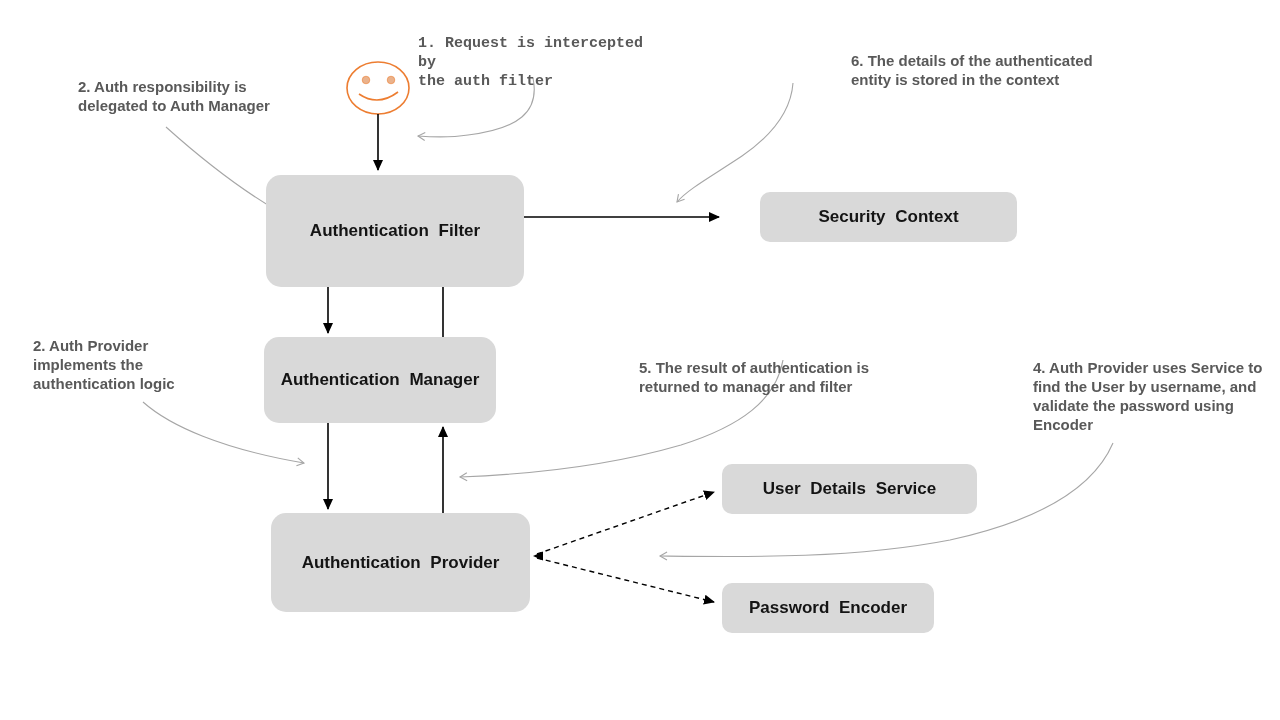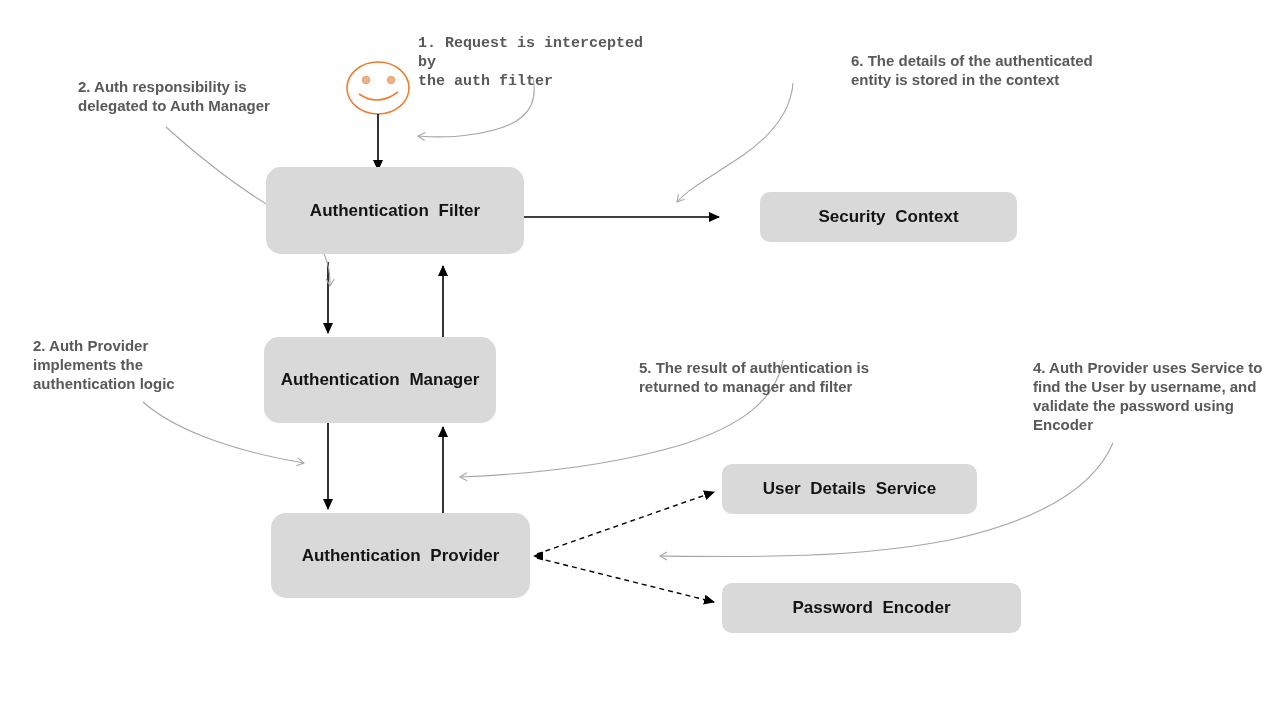--- a/index.html
+++ b/index.html
@@ -62,41 +62,41 @@
     <path class="mk-black" d="M533,556 L543,551.5 L543,560.5 Z"></path>
 
     <path class="stroke-gray" marker-end="url(#mGray)" d="M533,78 C540,112 518,129 468,135 C448,138 432,137 418,136"></path>
     <path class="stroke-gray" marker-end="url(#mGray)" d="M166,127 C205,162 243,191 281,213 C316,233 331,254 330,286"></path>
     <path class="stroke-gray" marker-end="url(#mGray)" d="M143,402 C170,426 222,449 304,463"></path>
     <path class="stroke-gray" marker-end="url(#mGray)" d="M1113,443 C1092,492 1032,522 950,540 C852,559 745,557 660,556"></path>
     <path class="stroke-gray" marker-end="url(#mGray)" d="M783,360 C776,400 741,426 681,445 C602,468 512,475 460,477"></path>
     <path class="stroke-gray" marker-end="url(#mGray)" d="M793,83 C791,111 771,136 742,156 C712,176 688,189 677,202"></path>
   </svg>
 
-  <div class="node node-lg" style="left:266px;top:167px;width:258px;height:87px;">
+  <div class="node node-lg" style="left:266px;top:175px;width:258px;height:112px;">
     <span>Authentication Filter</span>
   </div>
 
   <div class="node node-sm" style="left:760px;top:192px;width:257px;height:50px;">
     <span>Security Context</span>
   </div>
 
   <div class="node node-lg" style="left:264px;top:337px;width:232px;height:86px;">
     <span>Authentication Manager</span>
   </div>
 
-  <div class="node node-lg" style="left:271px;top:513px;width:259px;height:85px;">
+  <div class="node node-lg" style="left:271px;top:513px;width:259px;height:99px;">
     <span>Authentication Provider</span>
   </div>
 
   <div class="node node-sm" style="left:722px;top:464px;width:255px;height:50px;">
     <span>User Details Service</span>
   </div>
 
-  <div class="node node-sm" style="left:722px;top:583px;width:299px;height:50px;">
+  <div class="node node-sm" style="left:722px;top:583px;width:212px;height:50px;">
     <span>Password Encoder</span>
   </div>
 
   <div class="annotation" style="left:418px;top:34px;width:240px;font-family:Liberation Mono, monospace;">1. Request is intercepted by
 the auth filter</div>
 
   <div class="annotation" style="left:42px;top:77px;width:250px;margin-left:36px;">2. Auth responsibility is
 delegated to Auth Manager</div>
 
   <div class="annotation" style="left:33px;top:336px;width:190px;">2. Auth Provider

